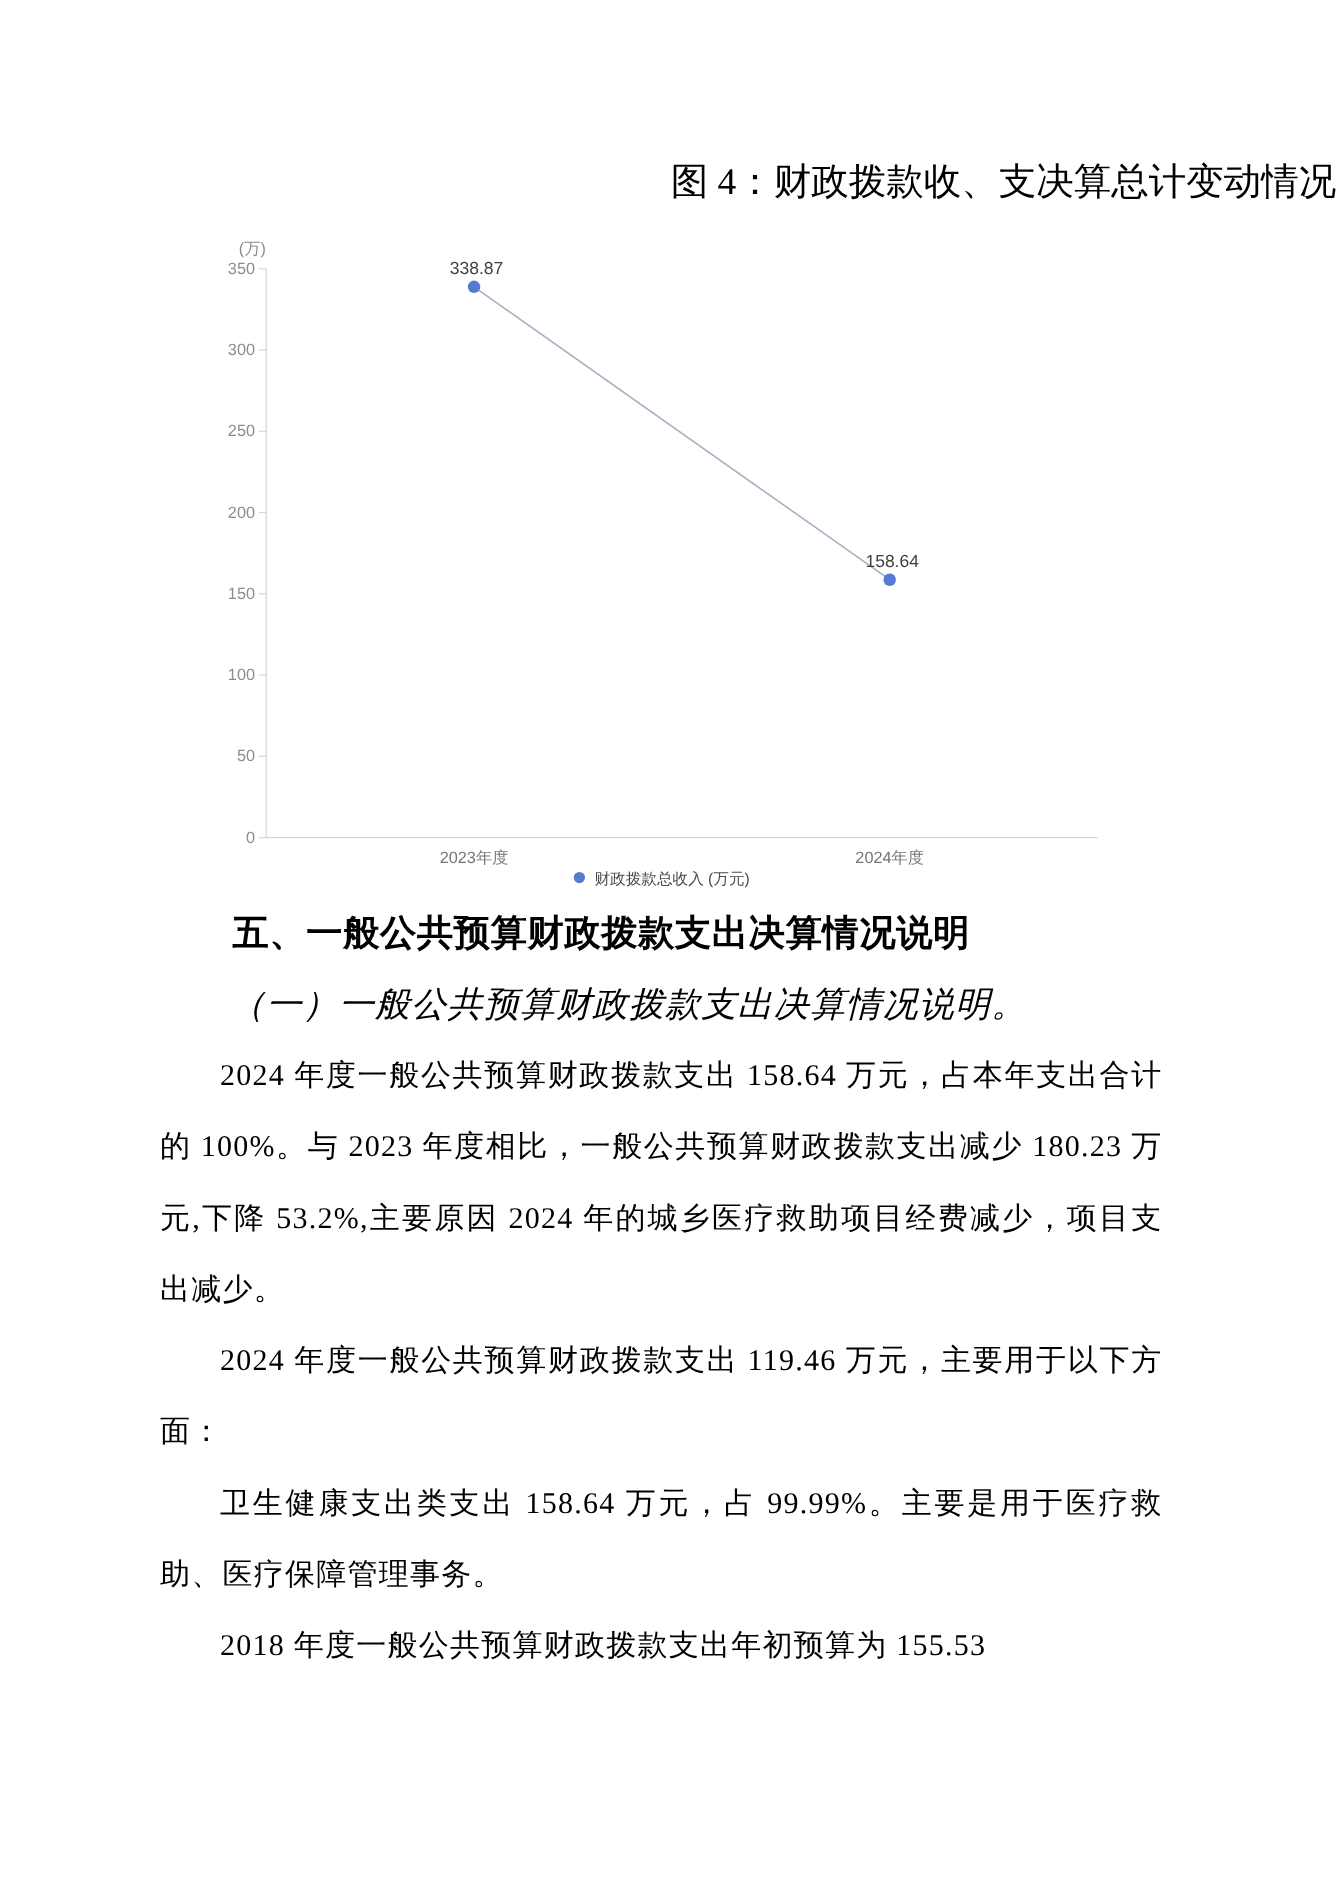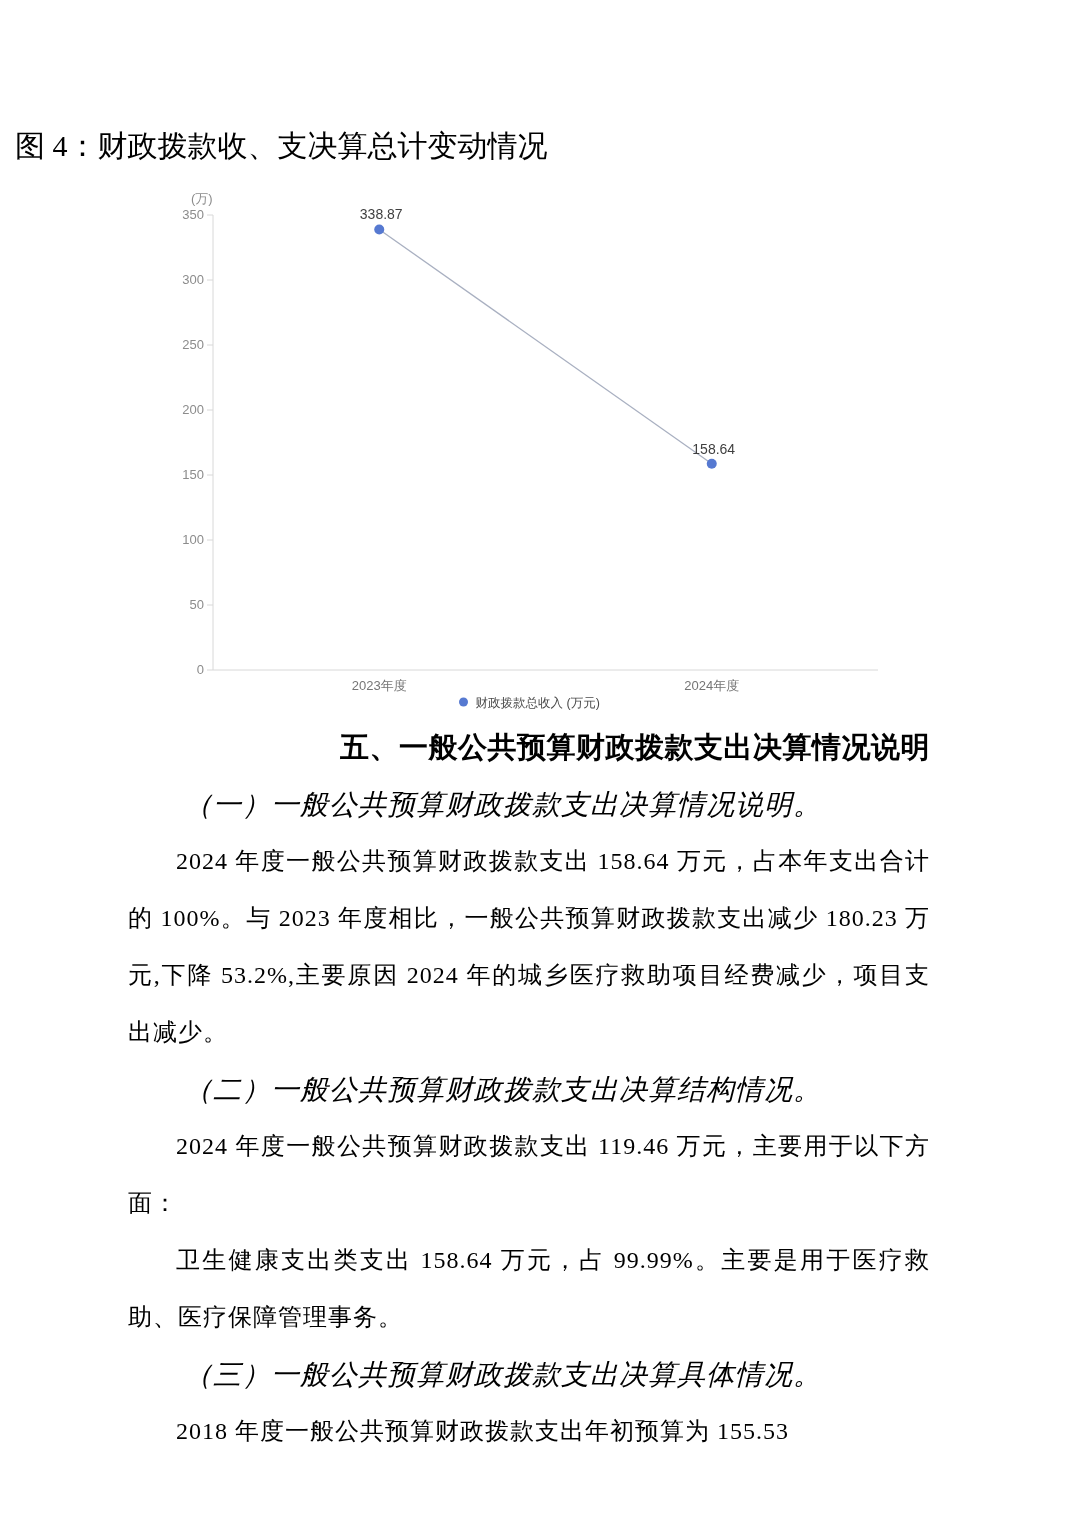--- a/index.html
+++ b/index.html
@@ -8,42 +8,40 @@
     height:1514px;
     font-family:"Liberation Serif","DejaVu Serif",serif;
     color:#000000;
     overflow:hidden;
   }
   .page { width:1069px; height:1514px; padding-top:128px; }
   .fig-title {
     font-size:30px;
     line-height:35px;
     font-weight:400;
-    text-align:left;
+    text-align:right;
     font-family:"Liberation Serif","DejaVu Serif",serif;
     white-space:nowrap;
-    padding-left:15px;
   }
   .chart-wrap { margin-top:22px; height:530px; }
   .chart-wrap svg { display:block; }
   .chart-wrap svg text {
     font-family:"Liberation Sans","DejaVu Sans",sans-serif;
   }
   .text-block { margin-top:4px; padding:0 139px 0 128px; }
   .text-block > * {
     line-height:57px;
     text-indent:2em;
     margin:0;
   }
   .sec-heading {
     font-family:"Liberation Sans","DejaVu Sans",sans-serif;
     font-weight:700;
     font-size:29px;
     letter-spacing:0.5px;
-    text-align:right;
   }
   .kaiti {
     font-size:28px;
     font-style:italic;
     letter-spacing:1px;
   }
   .body-p {
     font-size:24px;
     letter-spacing:1px;
     text-align:justify;
@@ -87,20 +85,18 @@
         <text x="713.75" y="268.76800000000003" font-size="14" fill="#3f3f3f" text-anchor="middle">158.64</text>
         <circle cx="463.5" cy="517" r="4.5" fill="#5679d1"></circle>
         <text x="475.5" y="522" font-size="12.5" fill="#4a4a4a">财政拨款总收入 (万元)</text>
       </svg>
   </div>
 
   <div class="text-block">
     <h2 class="sec-heading">五、一般公共预算财政拨款支出决算情况说明</h2>
     <p class="kaiti">（一）一般公共预算财政拨款支出决算情况说明。</p>
     <p class="body-p">2024 年度一般公共预算财政拨款支出 158.64 万元，占本年支出合计的 100%。与 2023 年度相比，一般公共预算财政拨款支出减少 180.23 万元,下降 53.2%,主要原因 2024 年的城乡医疗救助项目经费减少，项目支出减少。</p>
-    <p class="kaiti">（二）一般公共预算财政拨款支出决算结构情况。</p>
     <p class="body-p">2024 年度一般公共预算财政拨款支出 119.46 万元，主要用于以下方面：</p>
     <p class="body-p">卫生健康支出类支出 158.64 万元，占 99.99%。主要是用于医疗救助、医疗保障管理事务。</p>
-    <p class="kaiti">（三）一般公共预算财政拨款支出决算具体情况。</p>
     <p class="body-p">2018 年度一般公共预算财政拨款支出年初预算为 155.53</p>
   </div>
 
 </div>
 
 </body></html>

